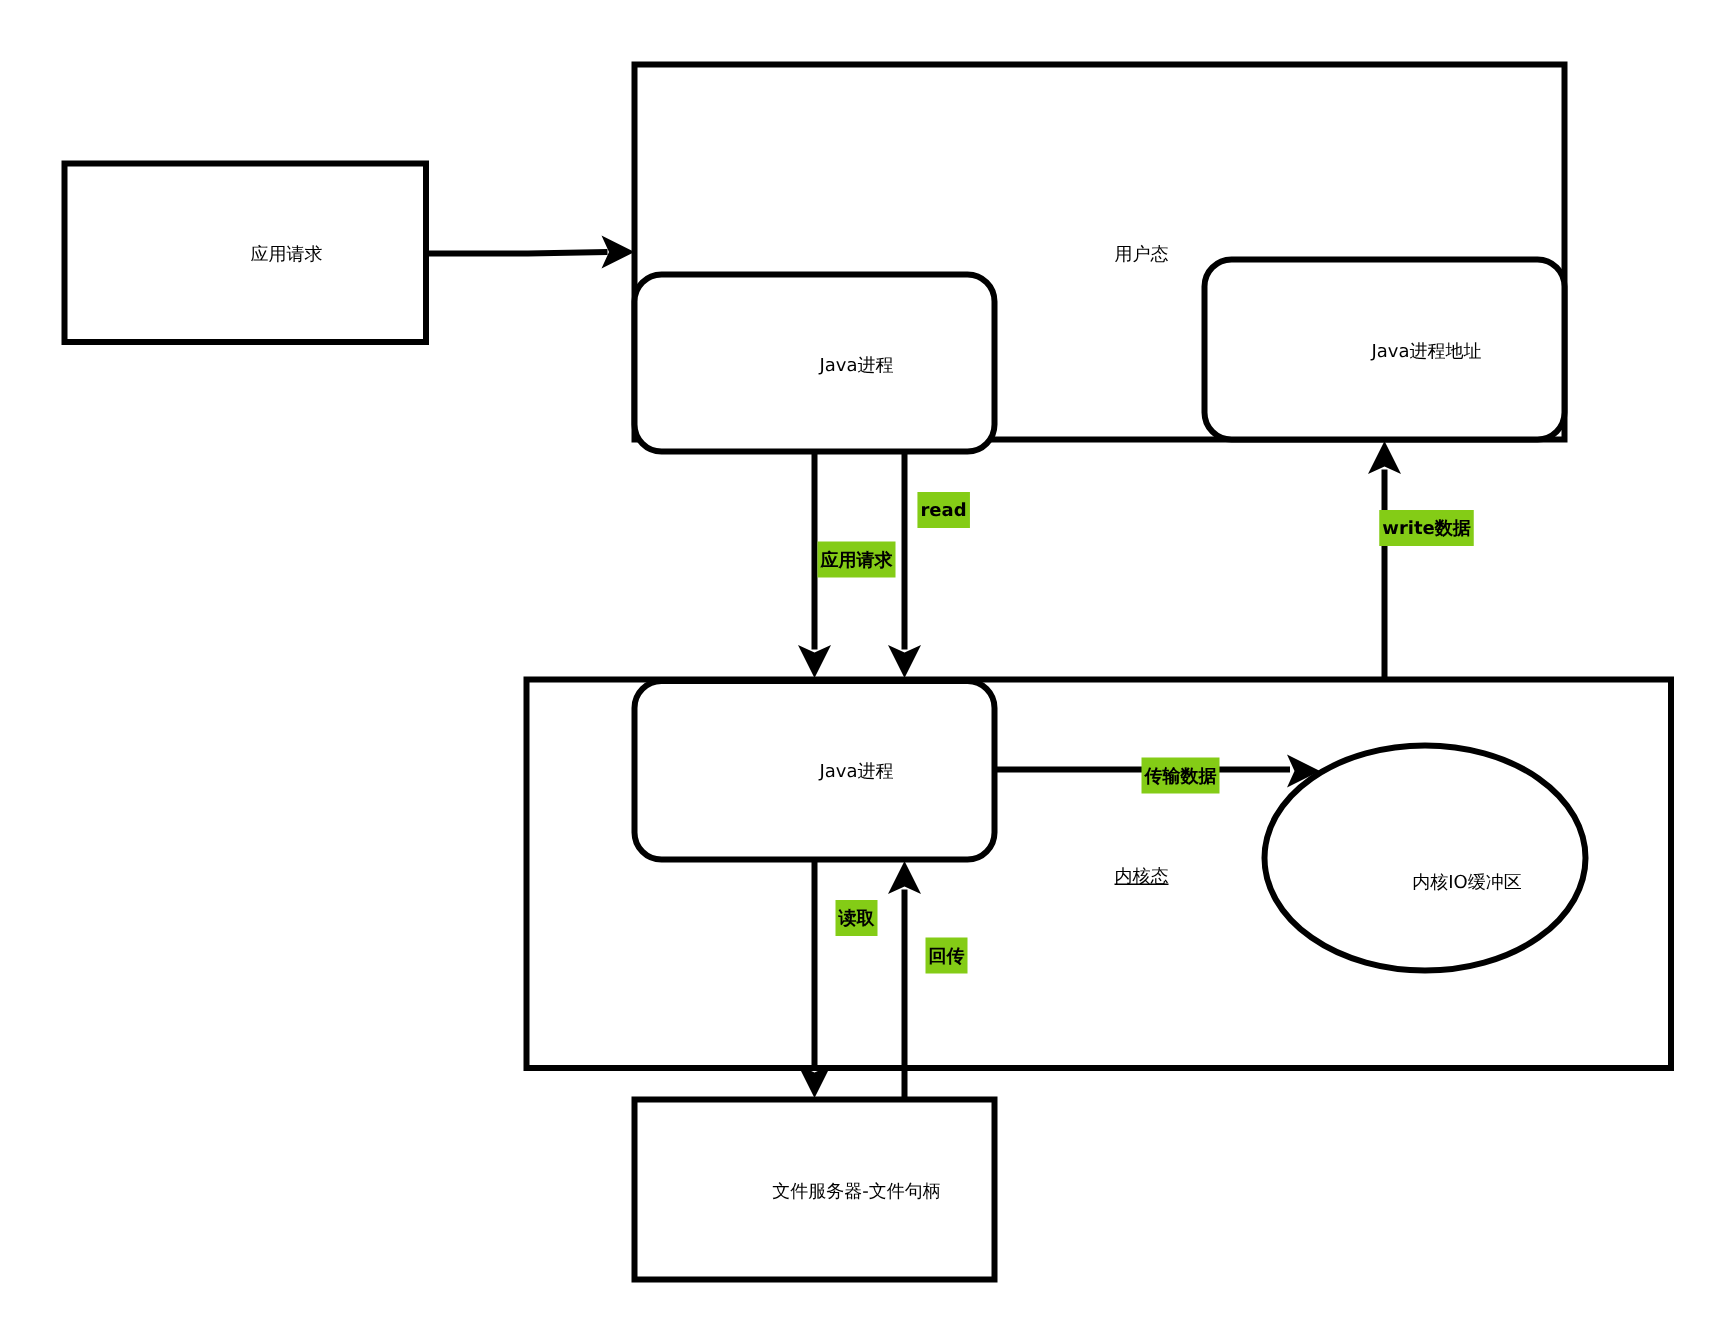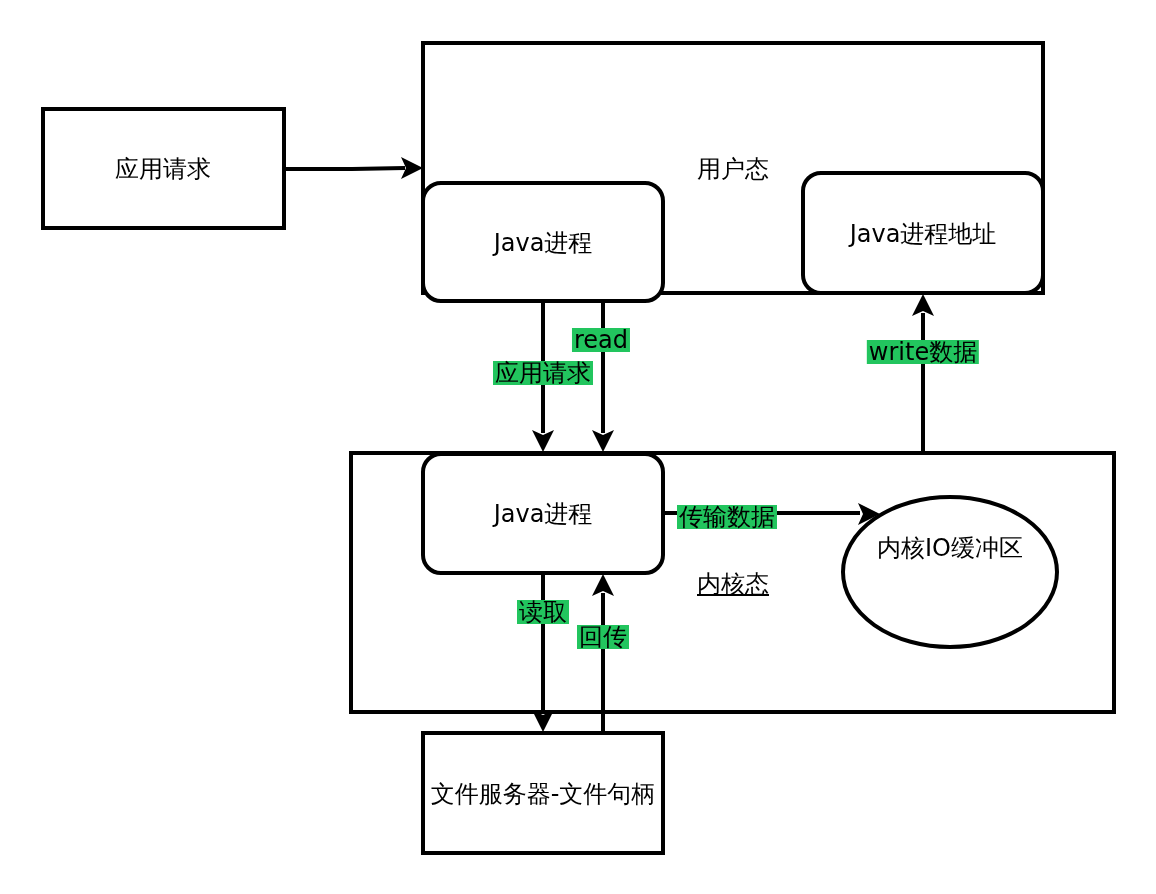--- a/index.html
+++ b/index.html
@@ -2,23 +2,23 @@
 <html><head>
 <meta charset="utf-8">
 <style>
   html, body { margin: 0; padding: 0; background: #ffffff; }
   body { width: 1156px; height: 894px; position: relative; overflow: hidden;
          font-family: "DejaVu Sans", "Liberation Sans", sans-serif; color: #000; }
   svg { position: absolute; left: 0; top: 0; }
   .shape { fill: #ffffff; stroke: #000000; stroke-width: 4; }
   .line { fill: none; stroke: #000000; stroke-width: 4; }
   .arrowhead { fill: #000000; stroke: none; }
-  .lbl { position: absolute; font-size: 24px; line-height: 24px; white-space: nowrap;
-         transform: translate(-50%, -50%); }
-  .edge-lbl { background: #22c55e; padding: 0 2px; }
+  .lbl { position: absolute; font-size: 12px; line-height: 24px; white-space: nowrap;
+         transform: translate(-50%, -50%); margin-left: 28px; }
+  .edge-lbl { background: #84cc16; padding: 0 2px; font-weight: bold; }
 </style>
 </head>
 <body>
 
 <svg width="1156" height="894" viewBox="0 0 1156 894">
 
   <rect class="shape" x="423" y="43" width="620" height="250"></rect>
   <rect class="shape" x="351" y="453" width="763" height="259"></rect>
 
   <rect class="shape" x="43" y="109" width="241" height="119"></rect>
@@ -49,21 +49,21 @@
   <path class="line" d="M603 733 L603 593"></path>
   <polygon class="arrowhead" points="603,574 592,596 603,591 614,596"></polygon>
 </svg>
 
 <div class="lbl" style="left:163px; top:169px;">应用请求</div>
 <div class="lbl" style="left:733px; top:169px;">用户态</div>
 <div class="lbl" style="left:543px; top:243px;">Java进程</div>
 <div class="lbl" style="left:923px; top:234px;text-align:center;">Java进程地址</div>
 <div class="lbl" style="left:543px; top:514px;">Java进程</div>
 <div class="lbl" style="left:733px; top:584px;text-decoration:underline;">内核态</div>
-<div class="lbl" style="left:950px; top:548px;">内核IO缓冲区</div>
+<div class="lbl" style="left:950px; top:588px;">内核IO缓冲区</div>
 <div class="lbl" style="left:543px; top:794px;text-align:center;">文件服务器-文件句柄</div>
 
 <div class="lbl edge-lbl" style="left:543px; top:373px;">应用请求</div>
 <div class="lbl edge-lbl" style="left:601px; top:340px;">read</div>
 <div class="lbl edge-lbl" style="left:923px; top:352px;">write数据</div>
-<div class="lbl edge-lbl" style="left:727px; top:517px;text-align:right;">传输数据</div>
+<div class="lbl edge-lbl" style="left:759px; top:517px;text-align:right;">传输数据</div>
 <div class="lbl edge-lbl" style="left:543px; top:612px;">读取</div>
 <div class="lbl edge-lbl" style="left:603px; top:637px;">回传</div>
 
 </body></html>

